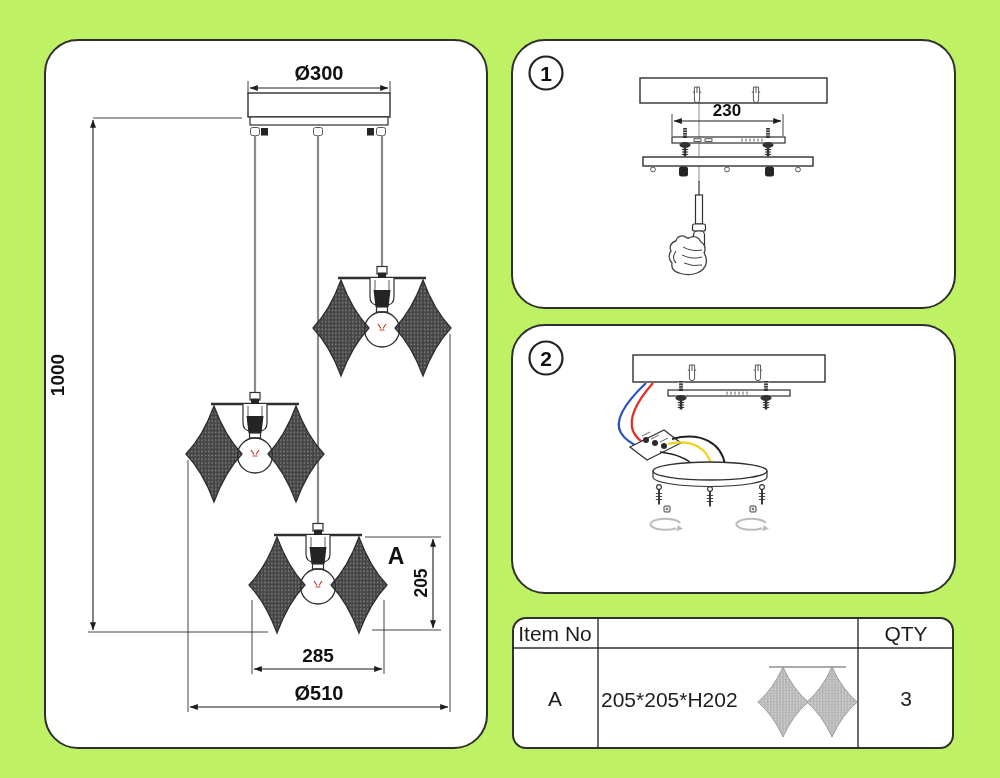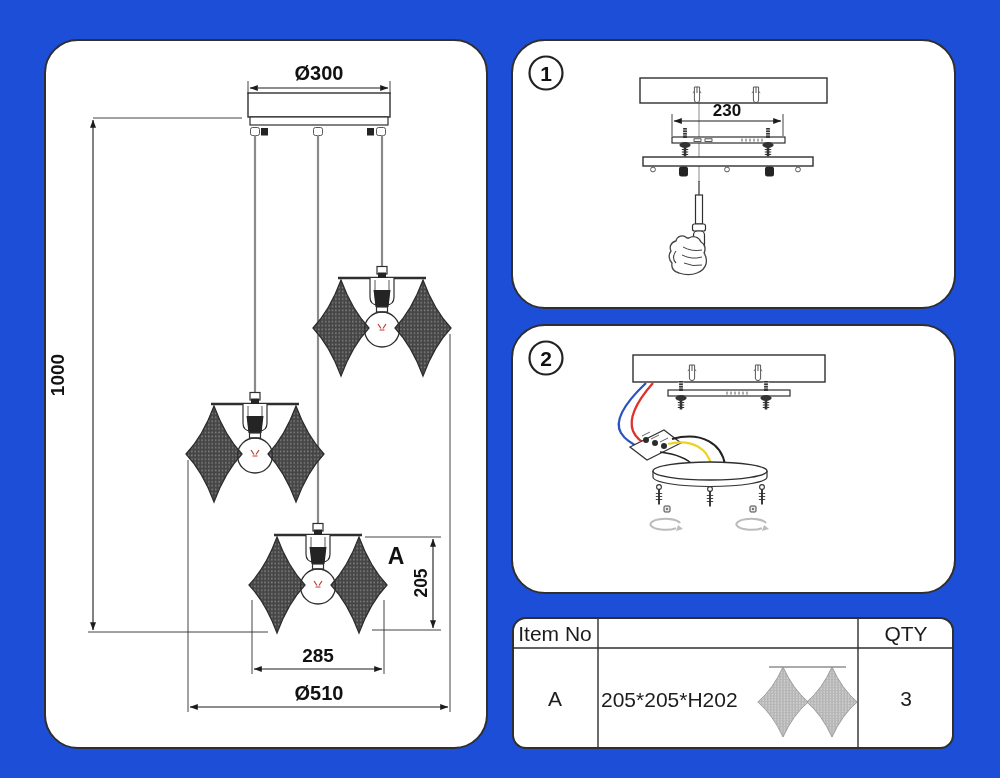--- a/index.html
+++ b/index.html
@@ -1,16 +1,16 @@
 <!DOCTYPE html>
 <html><head>
 <meta charset="utf-8">
 <style>
   html,body{margin:0;padding:0;background:#ffffff;}
-  .sheet{position:relative;width:1000px;height:778px;background:#1d4ed8;overflow:hidden;}
+  .sheet{position:relative;width:1000px;height:778px;background:#bef264;overflow:hidden;}
   svg{display:block;}
   .panel{fill:#ffffff;stroke:#2f2f2f;stroke-width:2;}
   .ln08{stroke:#2f2f2f;stroke-width:0.8;fill:none;}
   .ln12{stroke:#2f2f2f;stroke-width:1.2;fill:none;}
   .ln13{stroke:#2f2f2f;stroke-width:1.4;fill:none;}
   .ln25{stroke:#2f2f2f;stroke-width:2.6;fill:none;}
   .dim{stroke:#1c1c1c;stroke-width:1.1;fill:none;}
   .ext{stroke:#2f2f2f;stroke-width:0.9;fill:none;}
   .cord{stroke:#8a8a8a;stroke-width:2.2;fill:none;}
   .axis{stroke:#8a8a8a;stroke-width:1;fill:none;}

